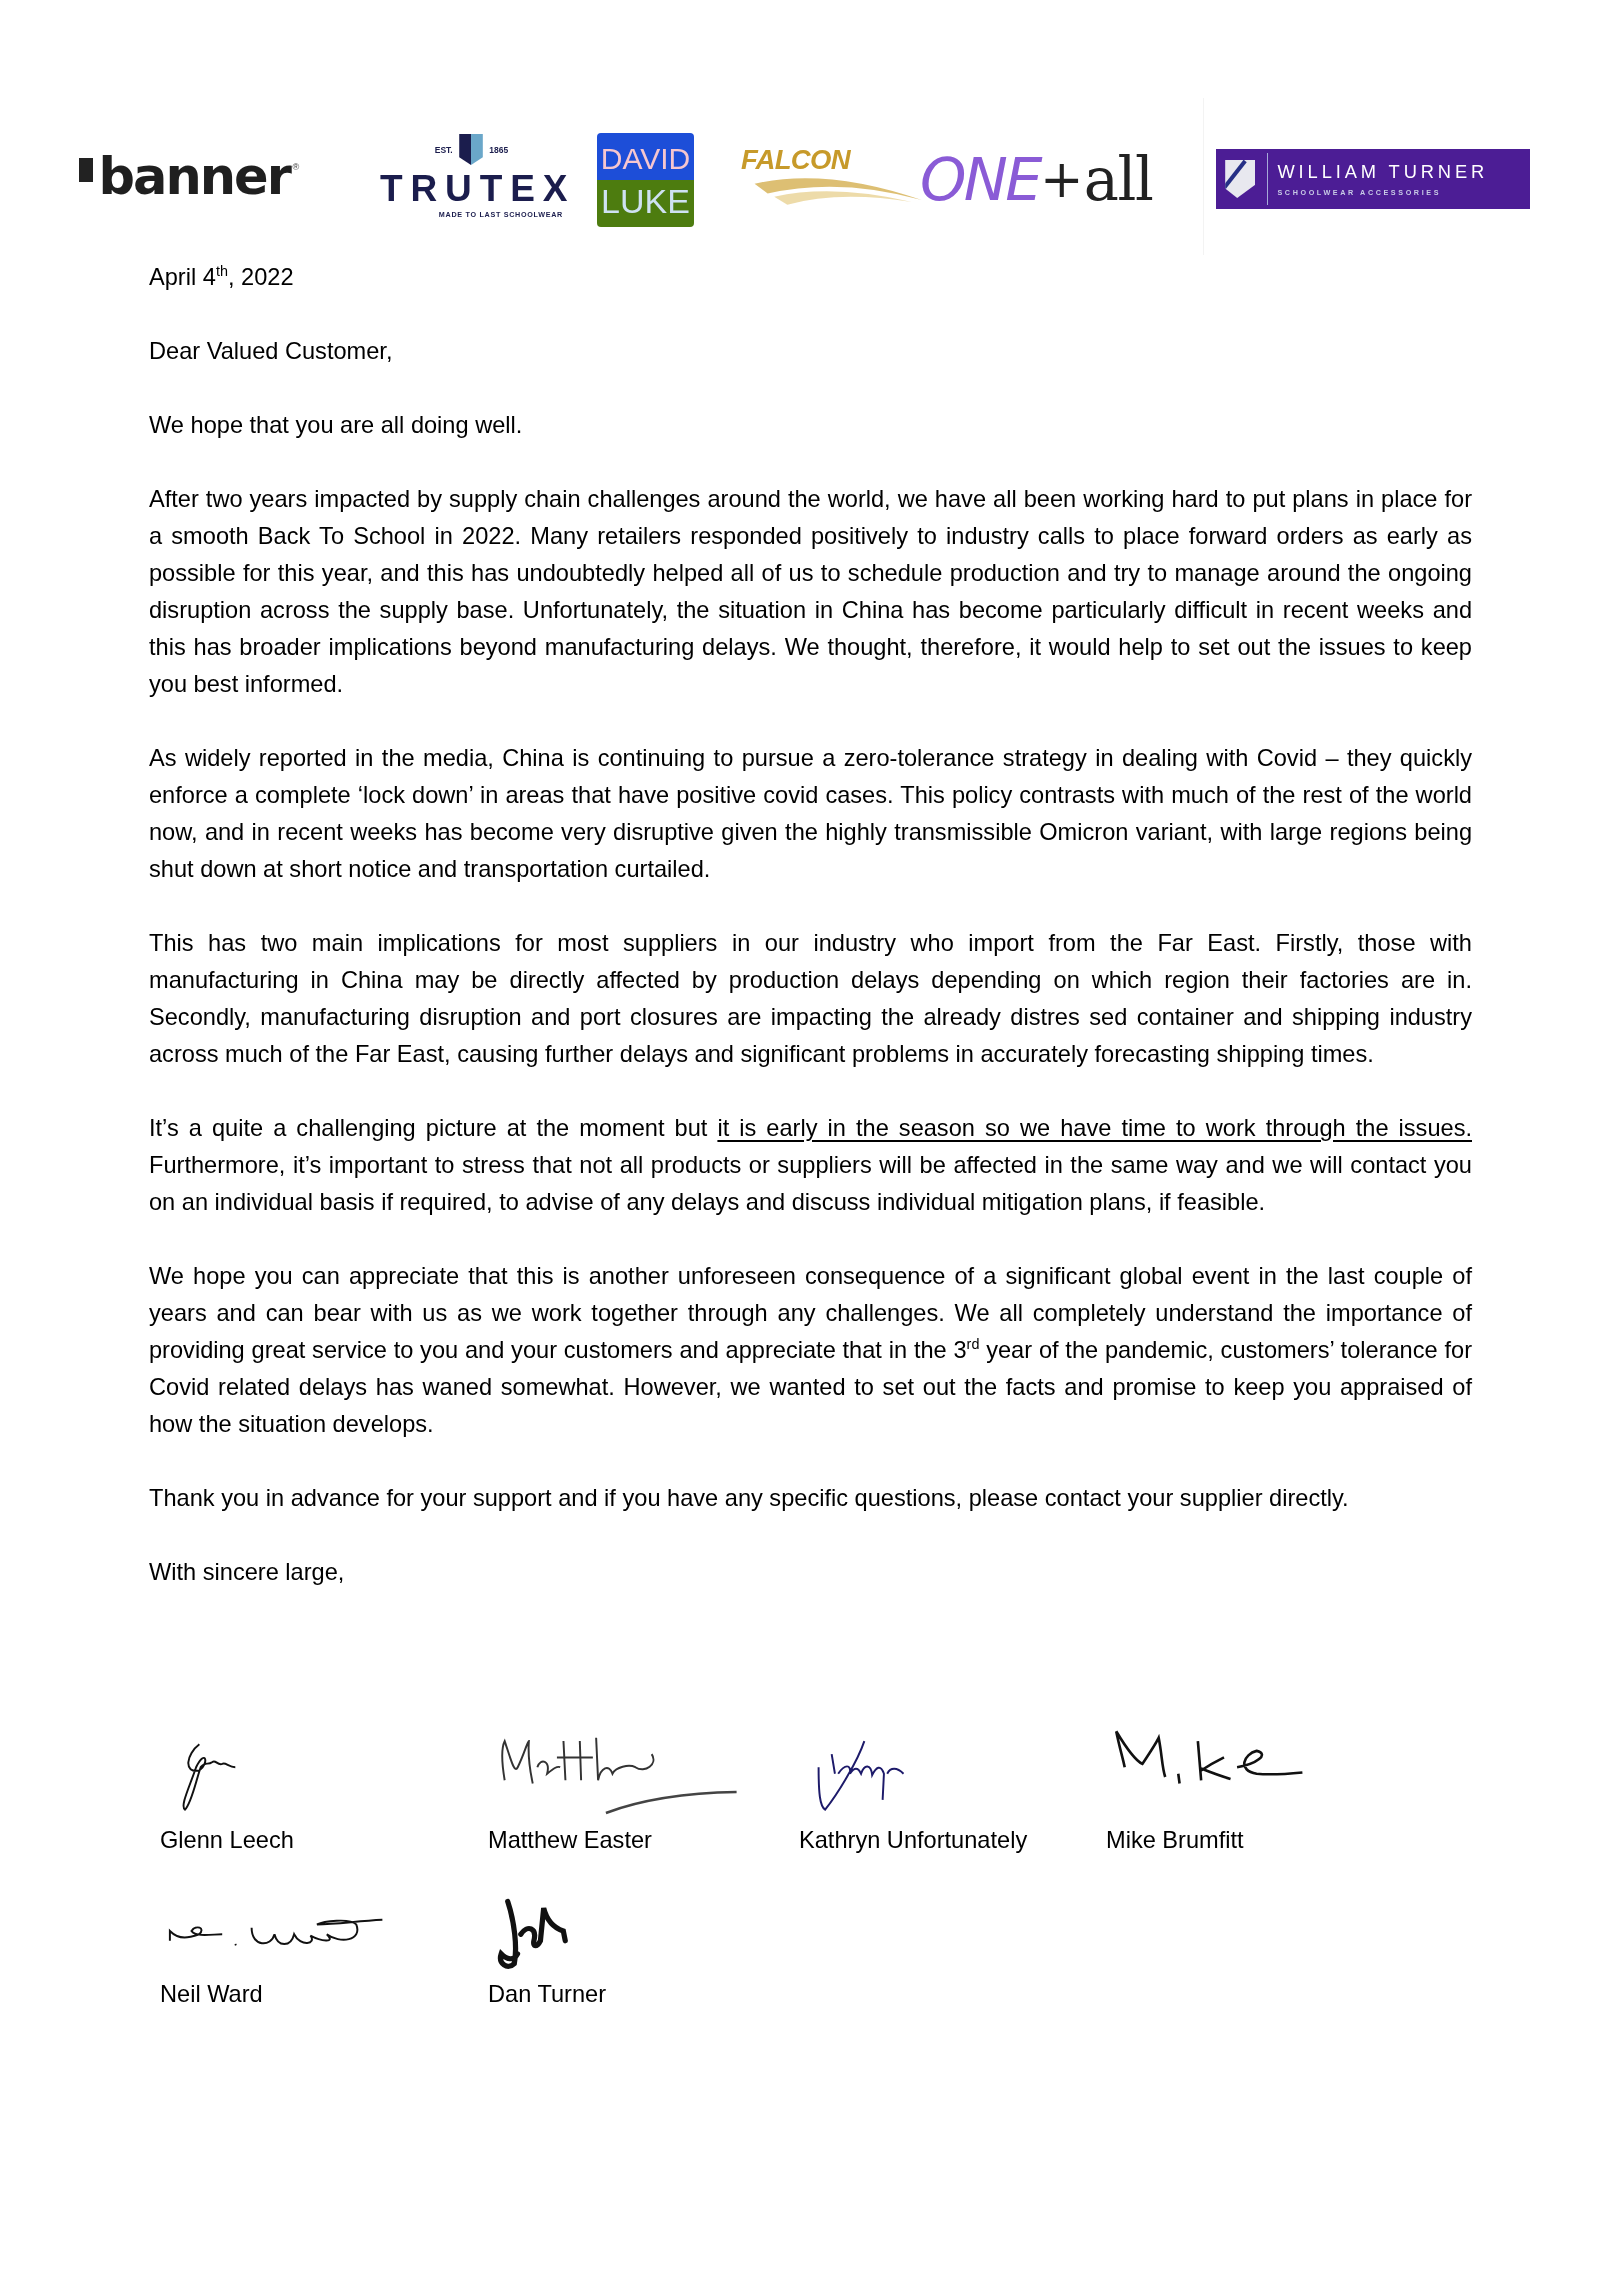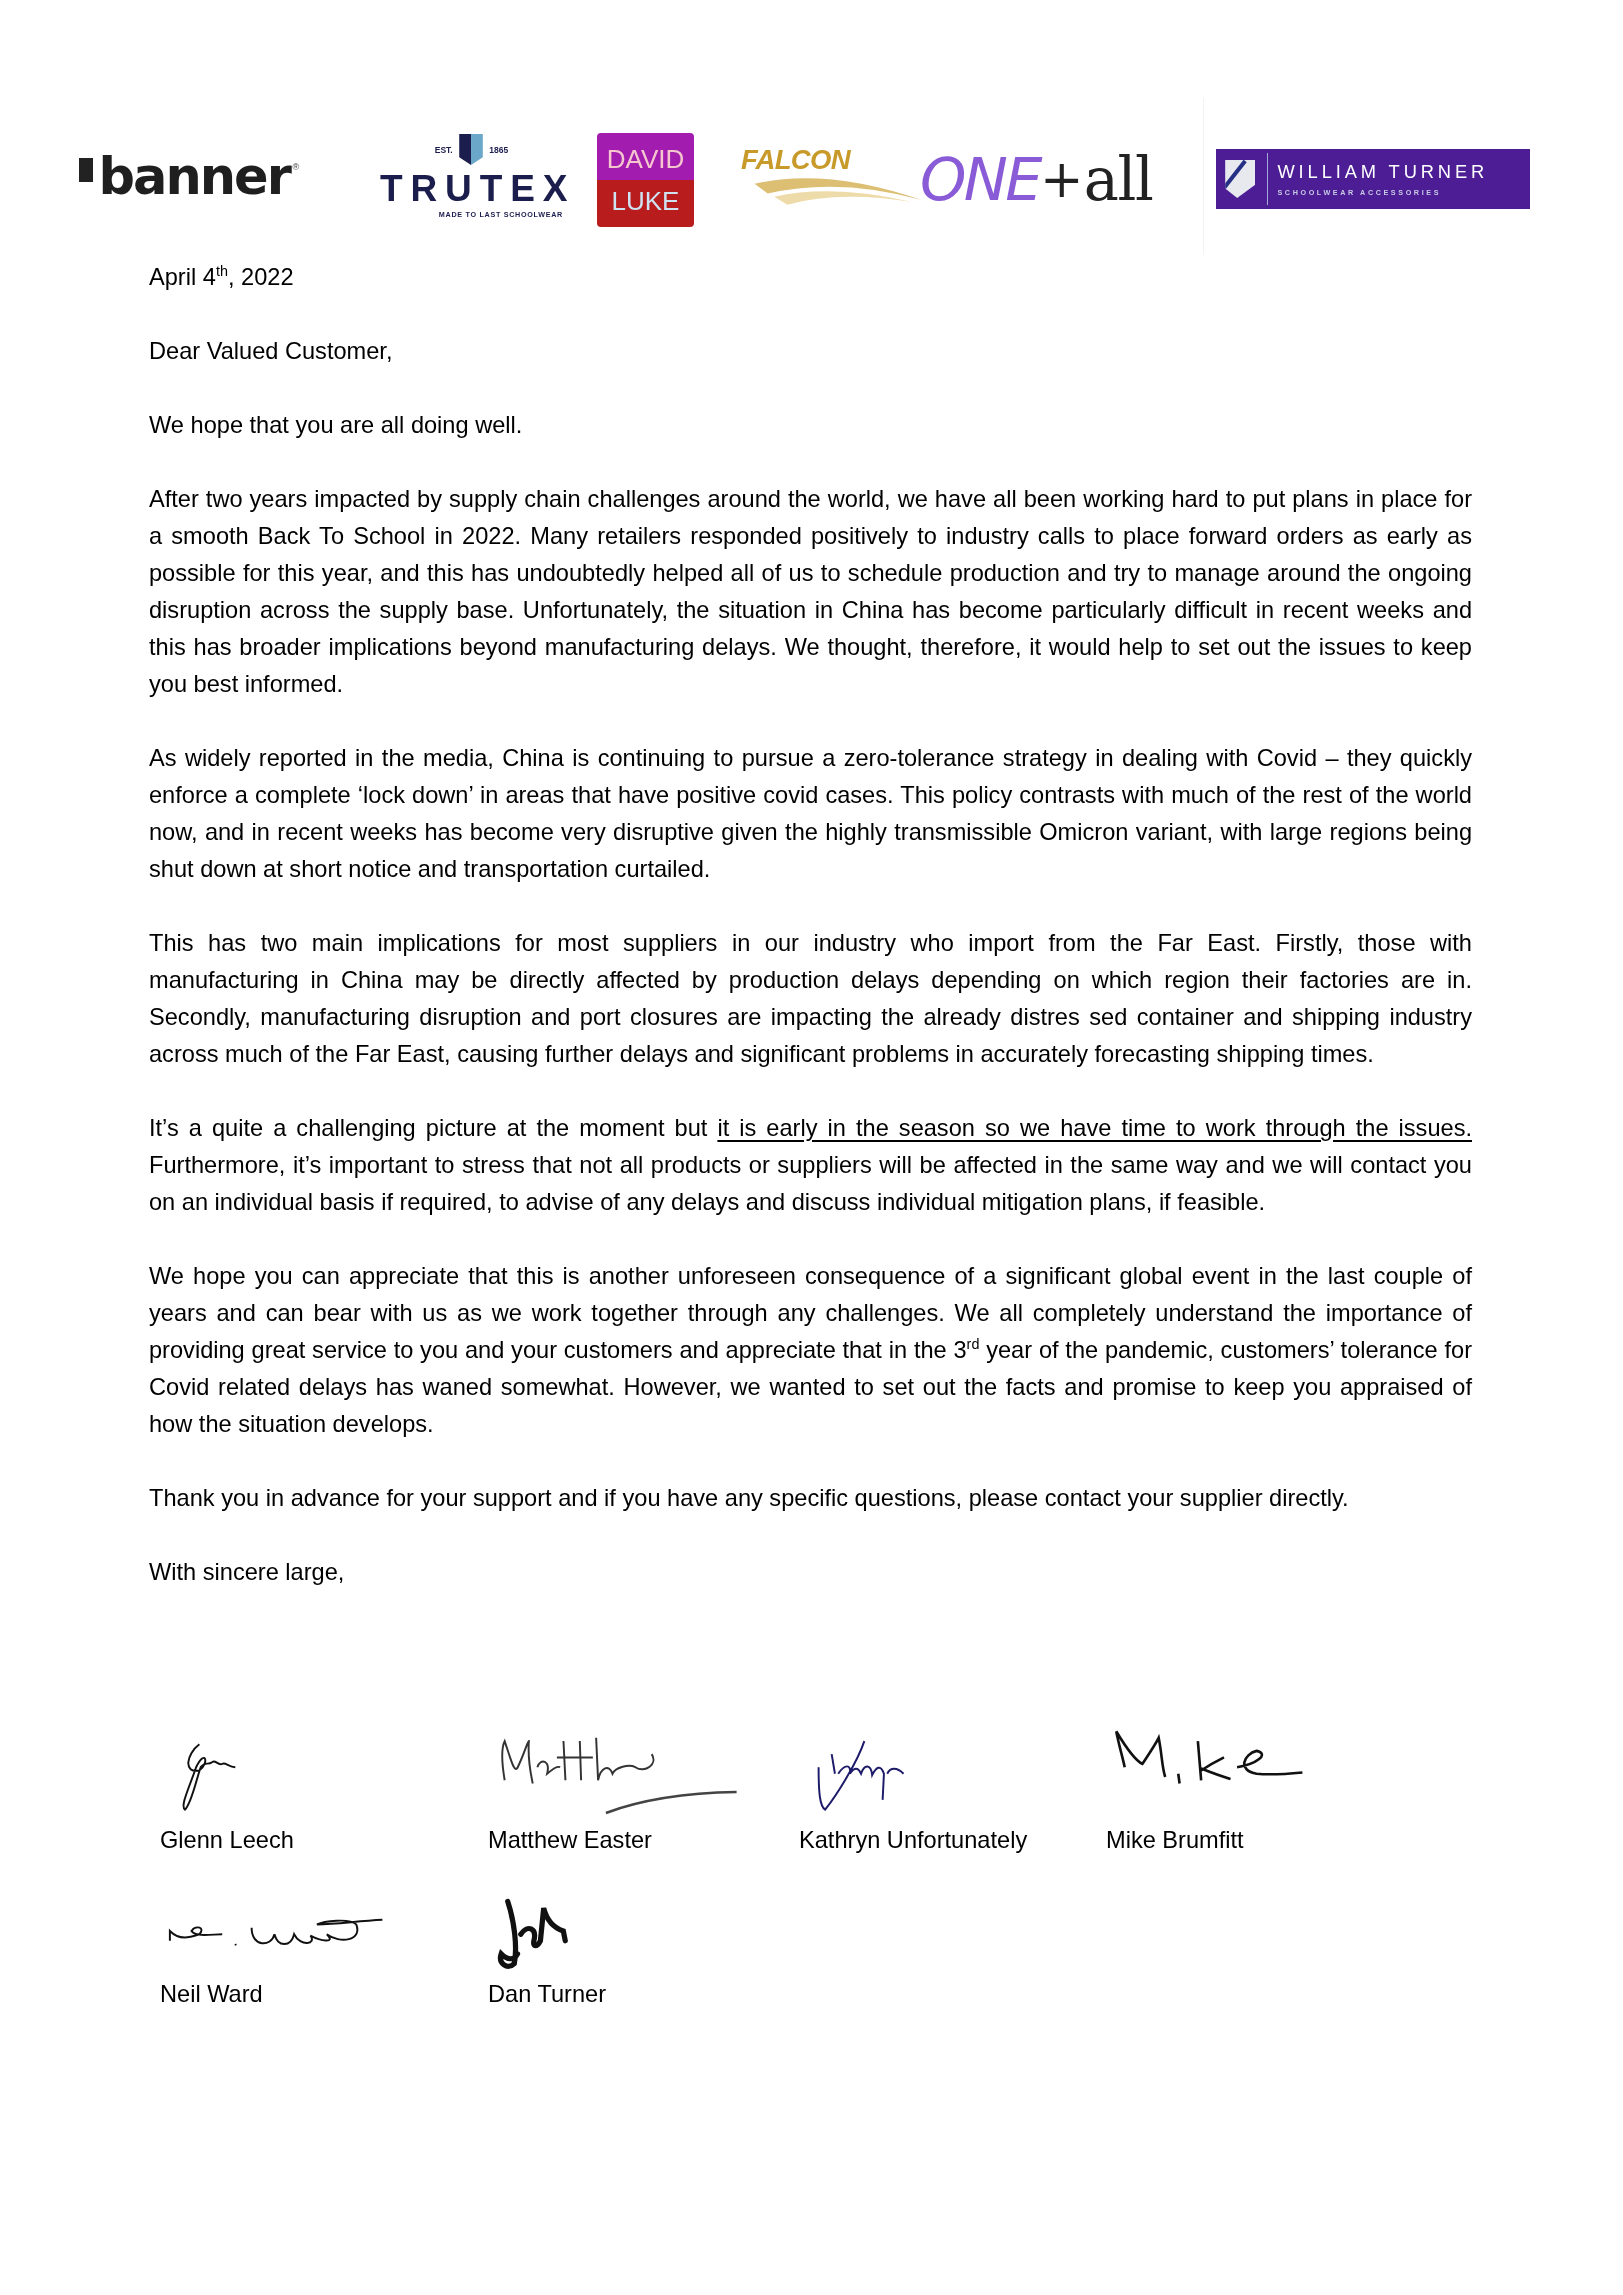--- a/index.html
+++ b/index.html
@@ -15,22 +15,22 @@
   
   .trutex { left:380px; top:134px; width:183px; height:92px; text-align:center; color:#1b1d4d; }
   .trutex .top { display:flex; justify-content:center; align-items:center; gap:6.5px; font-size:8.5px; font-weight:bold; }
   .trutex .shield { width:23.6px; height:31px; position:relative; }
   .trutex .shield .l { position:absolute; left:0; top:0; width:11.8px; height:31px; background:#1b1d4d; clip-path:polygon(0 0,100% 0,100% 100%,0 75%); }
   .trutex .shield .r { position:absolute; left:11.8px; top:0; width:11.8px; height:31px; background:#6aa7c9; clip-path:polygon(0 0,100% 0,100% 75%,0 100%); }
   .trutex .name { font-size:37px; font-weight:bold; letter-spacing:7.9px; line-height:39px; margin-top:3.9px; }
   .trutex .tag { font-size:7.2px; font-weight:bold; letter-spacing:0.7px; margin-top:2.6px;text-align:right; }
   
   .dl { left:597px; top:133px; width:97px; height:94px; border-radius:3.9px; overflow:hidden; }
-  .dl .a { background:#a21caf; height:47px; color:#f6c6cf; font-size:26px; text-align:center; line-height:52px; }
-  .dl .b { background:#b91c1c; height:47px; color:#cfe2f2; font-size:26px; text-align:center; line-height:42px; }
+  .dl .a { background:#1d4ed8; height:47px; color:#f6c6cf; font-size:30px; text-align:center; line-height:52px; }
+  .dl .b { background:#4d7c0f; height:47px; color:#cfe2f2; font-size:34px; text-align:center; line-height:42px; }
   
   .falcon { left:741px; top:144px; width:170px; height:65px; }
   .falcon .name { font-size:27.5px; font-weight:bold; color:#c79a2a; letter-spacing:-0.7px; font-style:italic; }
   .falcon svg { position:absolute; left:6.5px; top:19.6px; }
   
   .oneall { left:920px; top:143px; height:72px; display:flex; align-items:center; }
   .oneall .one { font-size:59px; color:#8a5bd6; font-style:italic; font-family:"DejaVu Sans", sans-serif; letter-spacing:-2.6px; }
   .oneall .plus { font-size:52px; color:#222; font-family:"DejaVu Serif", serif; }
   .oneall .all { font-size:59px; color:#222; font-family:"DejaVu Serif", serif; letter-spacing:-1.3px; }
   .divider-v { position:absolute; left:1203px; top:98px; width:1.3px; height:157px; background:#f3f3f3; }

